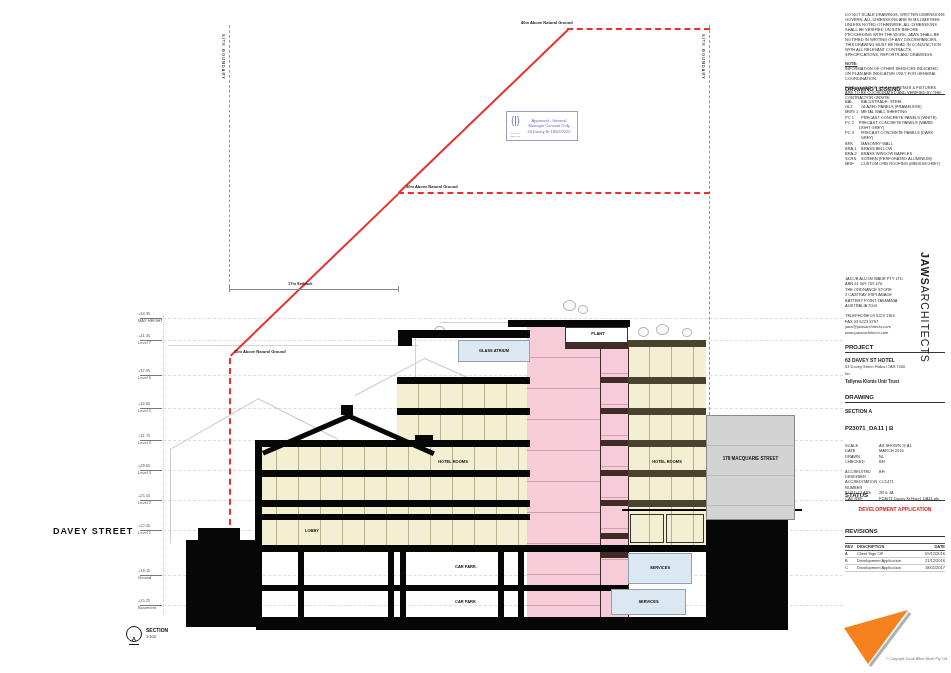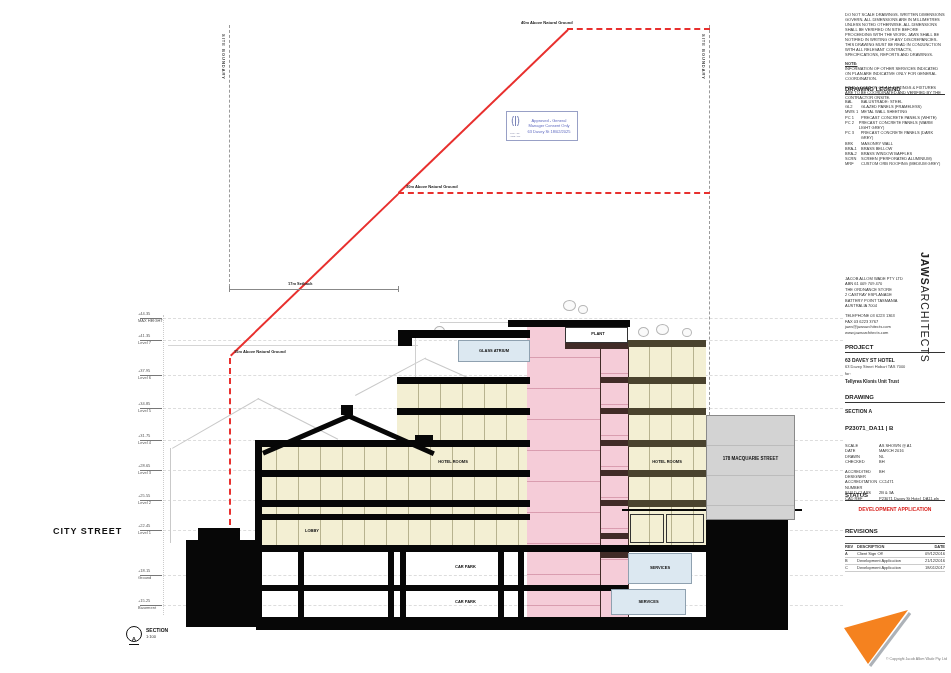--- a/index.html
+++ b/index.html
@@ -193,21 +193,21 @@
 
   <div class="grayb" style="left:706px;top:415px;width:89px;height:105px;"></div>
   <div class="lbl" style="left:706px;top:456px;width:89px;text-align:center;font-size:4.5px;">178 MACQUARIE STREET</div>
 
   <div class="lbl" style="left:423px;top:459px;width:60px;text-align:center;font-size:4px;">HOTEL ROOMS</div>
   <div class="lbl" style="left:637px;top:459px;width:60px;text-align:center;font-size:4px;">HOTEL ROOMS</div>
   <div class="lbl" style="left:292px;top:528px;width:40px;text-align:center;font-size:4px;">LOBBY</div>
   <div class="lbl" style="left:438px;top:564px;width:55px;text-align:center;font-size:4px;">CAR PARK</div>
   <div class="lbl" style="left:438px;top:599px;width:55px;text-align:center;font-size:4px;">CAR PARK</div>
 
-  <div class="lbl" style="left:53px;top:526px;font-size:9px;letter-spacing:1px;">CITY STREET</div>
+  <div class="lbl" style="left:53px;top:526px;font-size:9px;letter-spacing:1px;">DAVEY STREET</div>
 
   <div class="tick" style="top:318px;"></div>
   <div class="lv" style="top:312px;"><span>+44.35</span></div>
   <div class="lv" style="top:319px;"><span>MAX HEIGHT</span></div>
   <div class="tick" style="top:340px;"></div>
   <div class="lv" style="top:334px;"><span>+41.35</span></div>
   <div class="lv" style="top:341px;"><span>Level 7</span></div>
   <div class="tick" style="top:375px;"></div>
   <div class="lv" style="top:369px;"><span>+37.95</span></div>
   <div class="lv" style="top:376px;"><span>Level 6</span></div>

